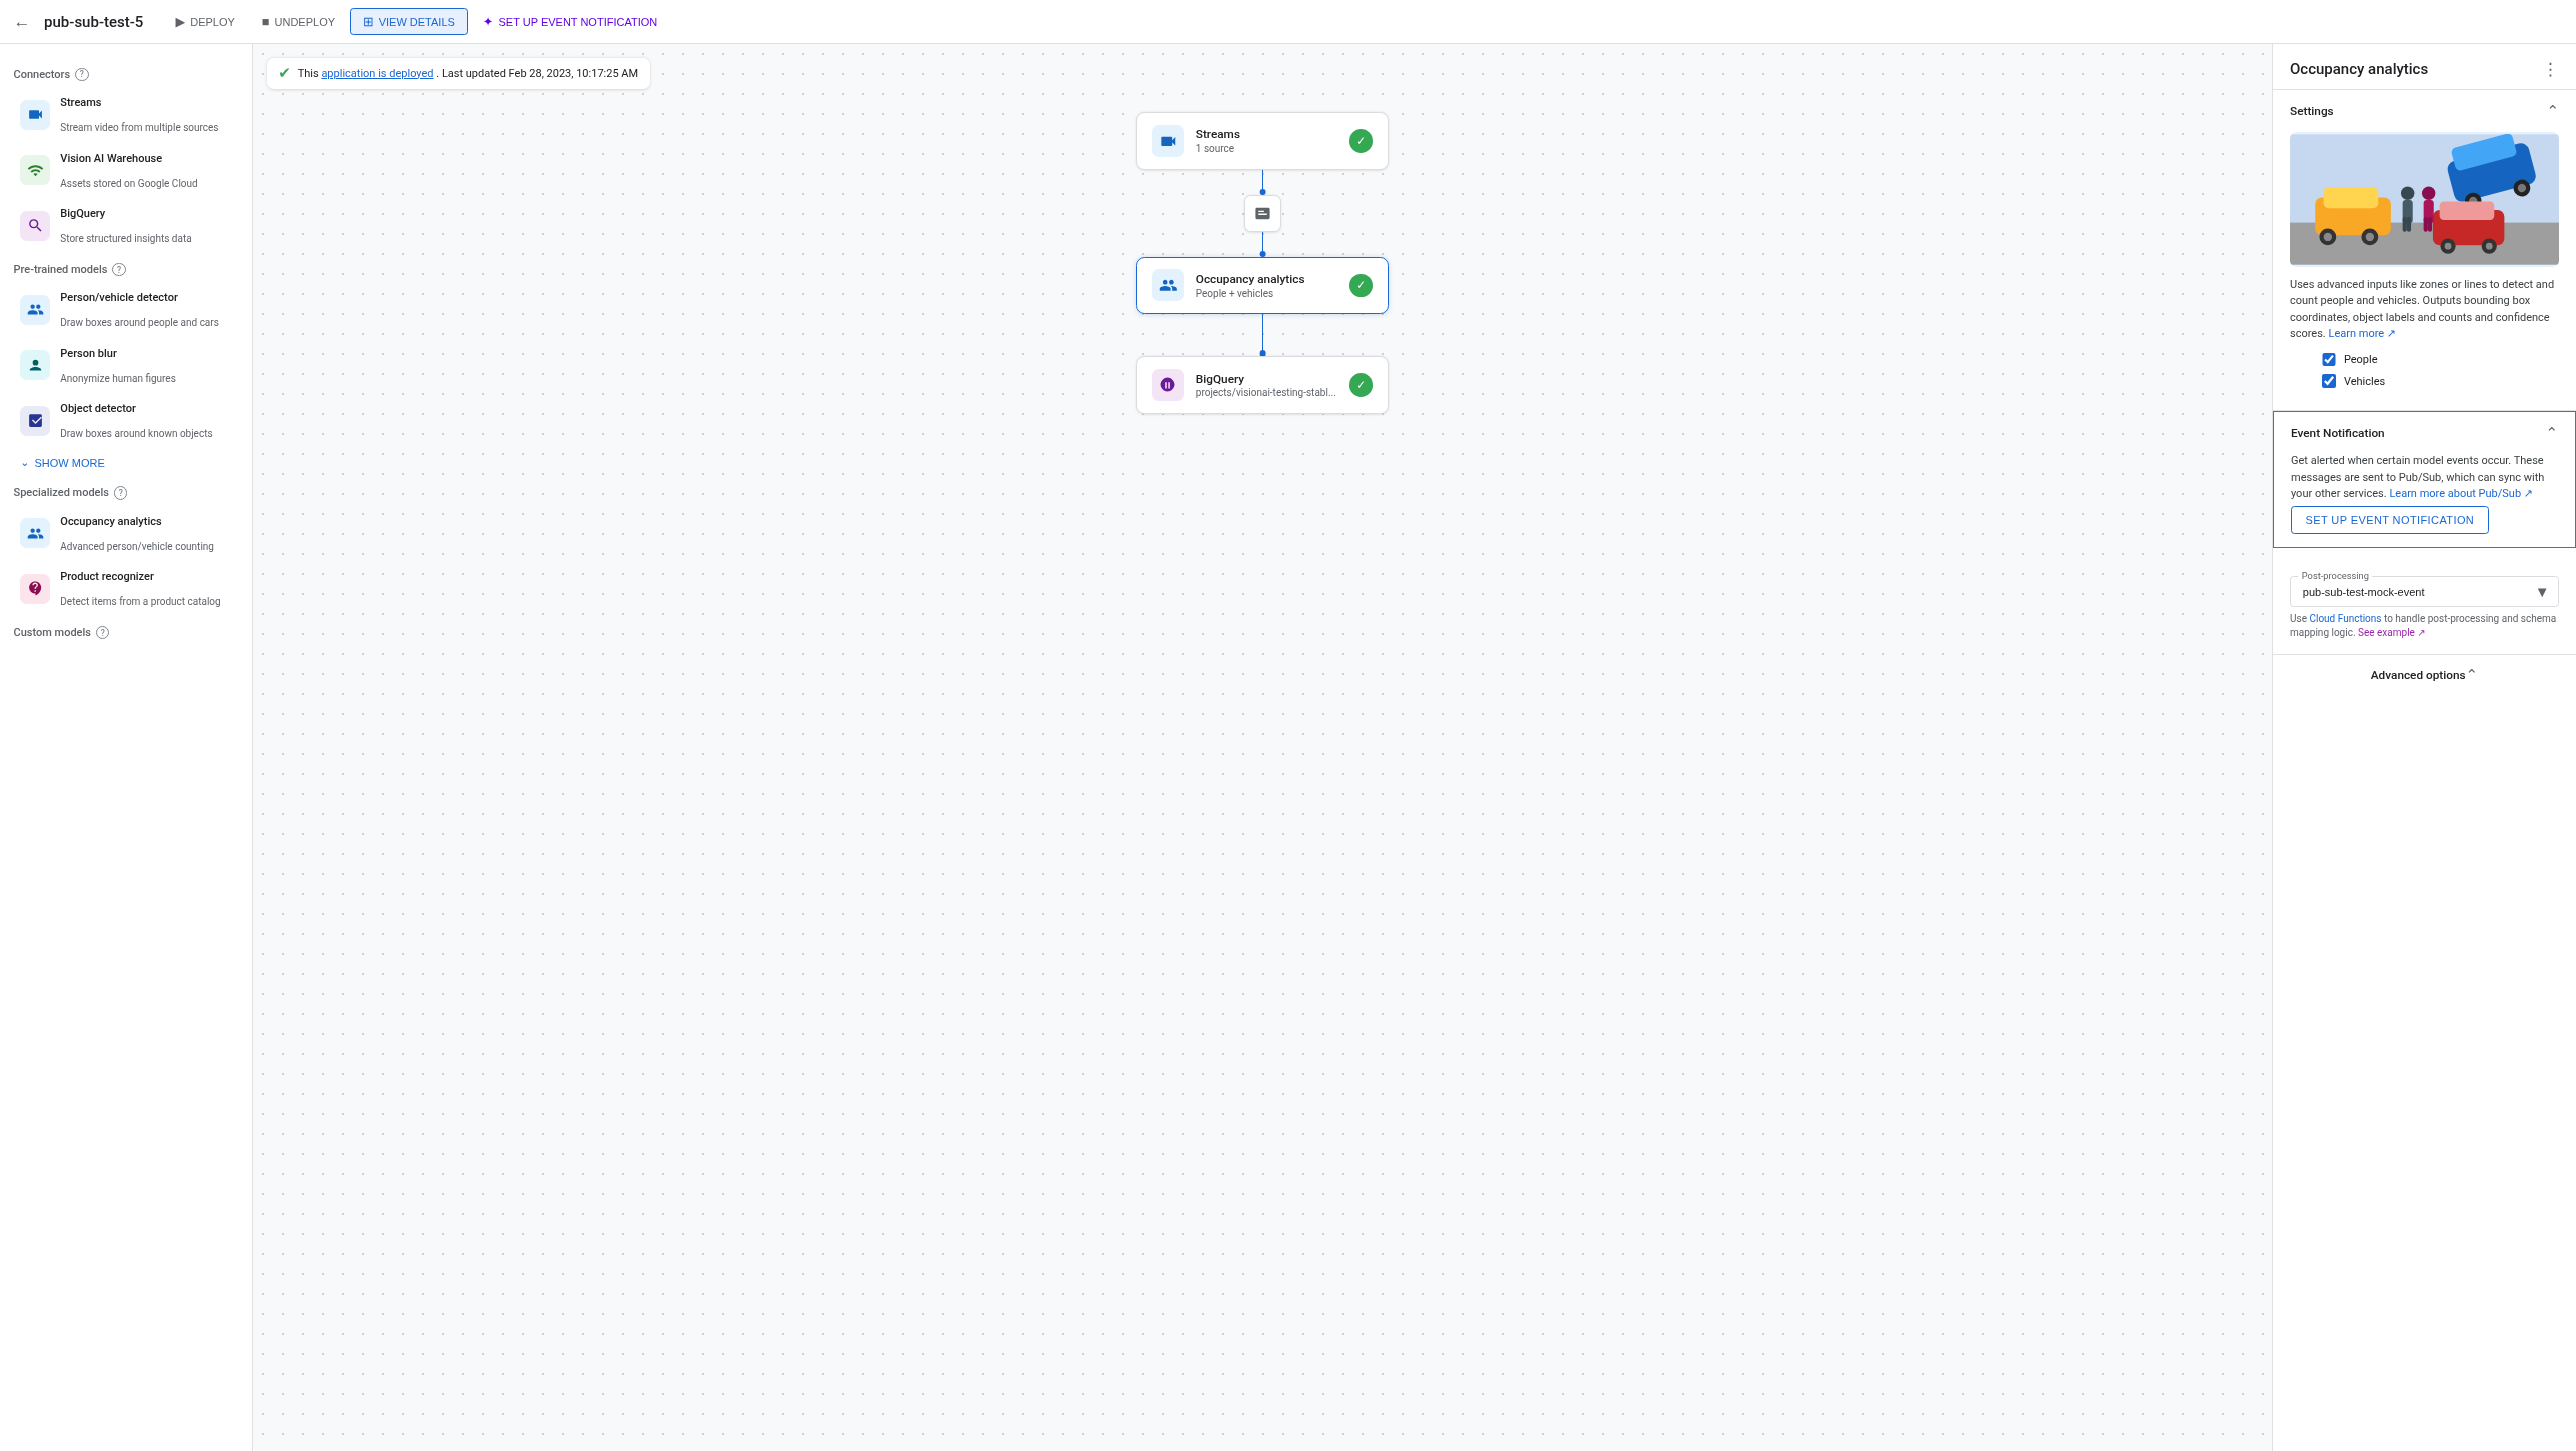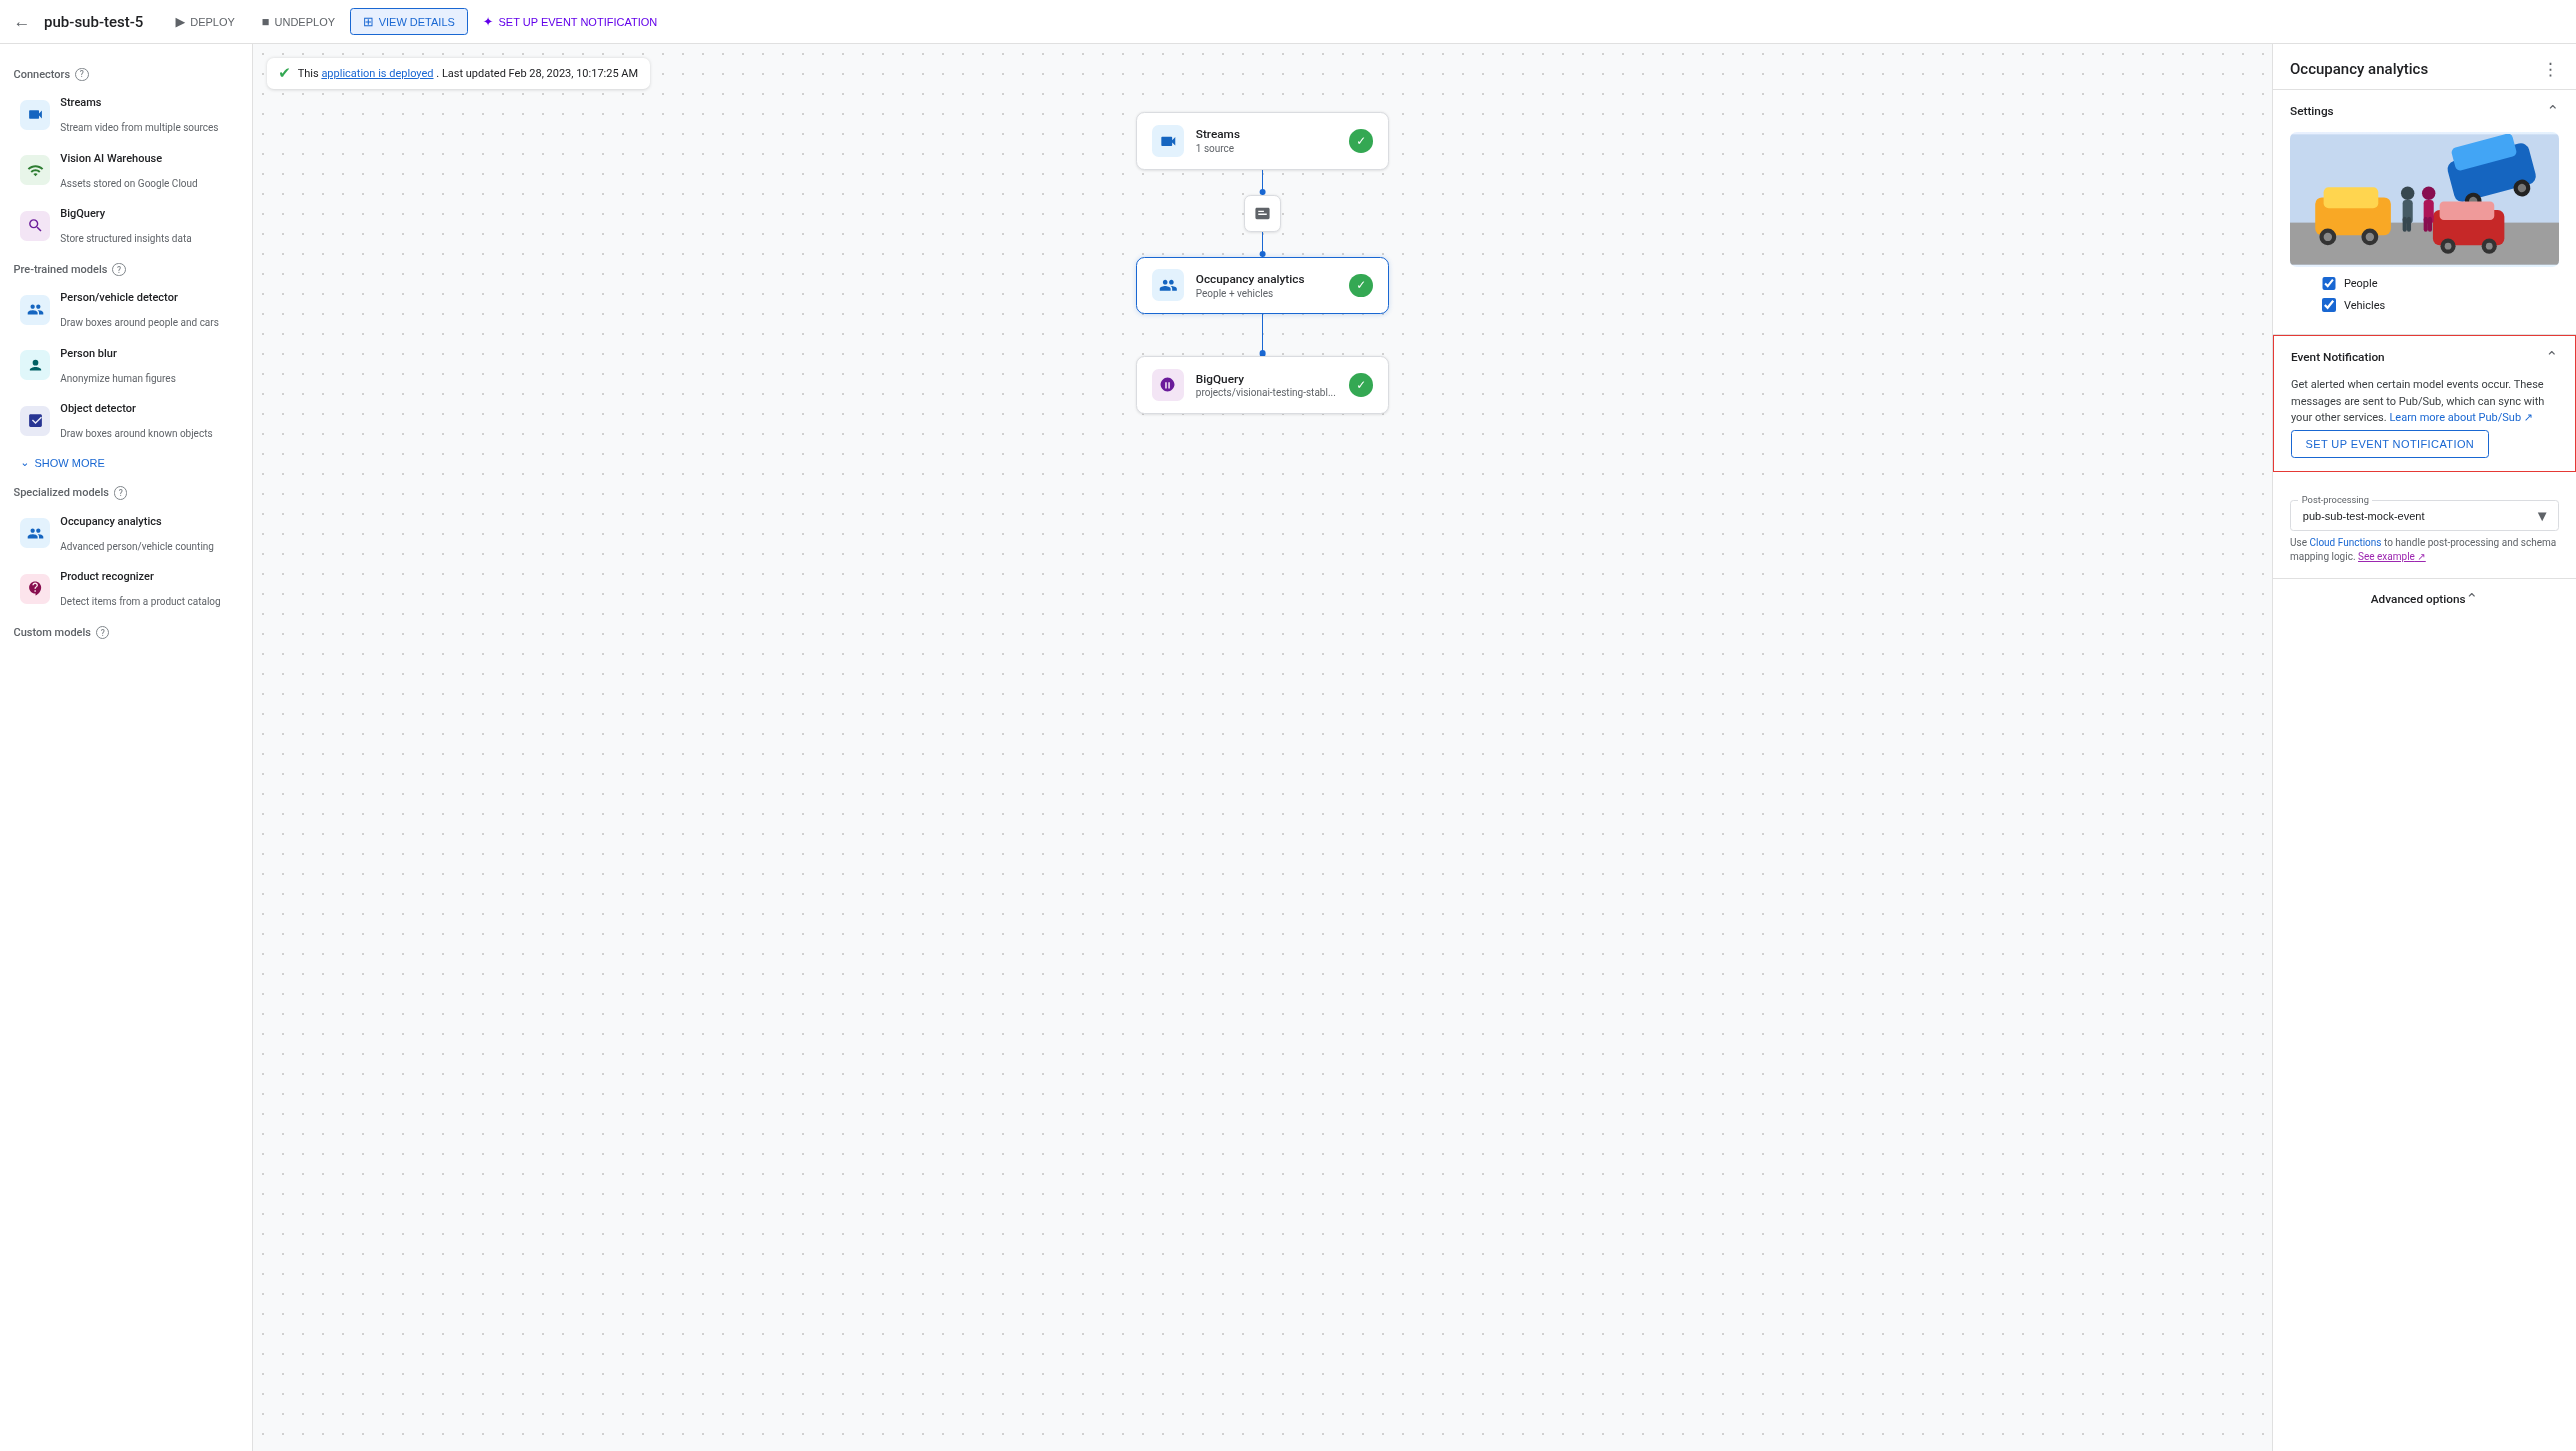--- a/index.html
+++ b/index.html
@@ -388,21 +388,21 @@
       color: #5f6368;
       pointer-events: none;
       font-size: 15px;
     }
     .post-desc {
       font-size: 10px;
       color: #5f6368;
       margin-top: 5px;
       line-height: 1.4;
     }
-    .post-link { color: #9c27b0; text-decoration: underline; cursor: pointer; }
+    .post-link { color: #9c27b0; cursor: pointer; }
 
     .advanced-section-header {
       display: flex;
       align-items: center;
       justify-content: center;
       padding: 11.8px 17px;
       cursor: pointer;
     }
     .advanced-title {
       font-size: 11.8px;
@@ -684,20 +684,26 @@
               <rect x="9" y="38" width="5" height="18" rx="3" fill="#37474f"></rect>
 
               <circle cx="35" cy="10" r="8" fill="#880e4f"></circle>
               <rect x="29" y="18" width="12" height="28" rx="4" fill="#ad1457"></rect>
               <rect x="29" y="38" width="5" height="18" rx="3" fill="#880e4f"></rect>
               <rect x="34" y="38" width="5" height="18" rx="3" fill="#880e4f"></rect>
             </g>
           </svg>
         </div>
 
+        <p class="description-text">
+          <span>Uses advanced inputs like zones or lines to detect and count people and vehicles. Outputs bounding box coordinates, object labels and counts and confidence scores.</span>
+          <a class="learn-more">
+            <span>Learn more</span> ↗
+          </a>
+        </p>
 
         <div class="checkbox-row">
           <input type="checkbox" class="checkbox-input" checked="" style="">
           <label class="checkbox-label">People</label>
         </div>
         <div class="checkbox-row">
           <input type="checkbox" class="checkbox-input" checked="" style="">
           <label class="checkbox-label">Vehicles</label>
         </div>
       </div>

